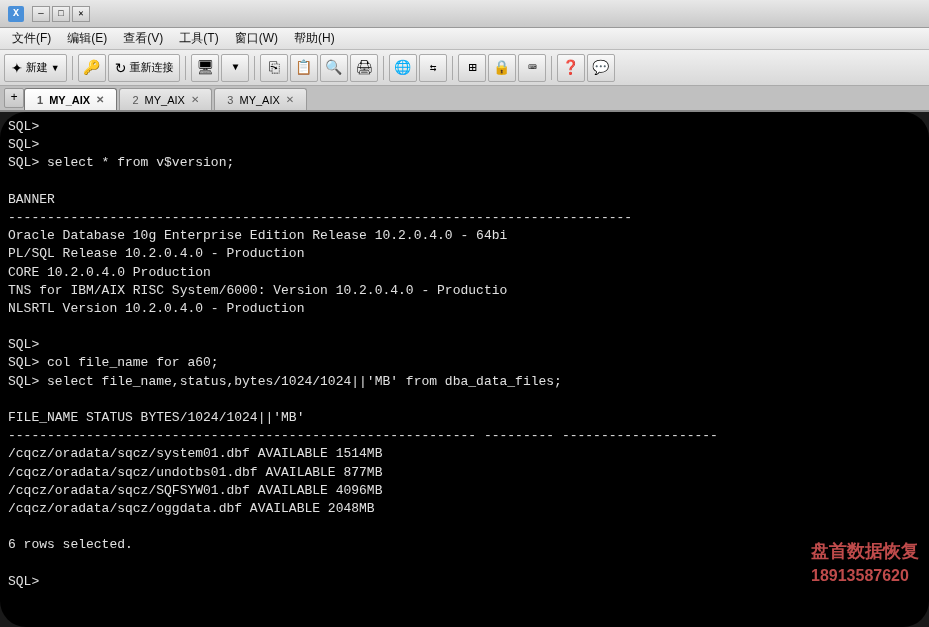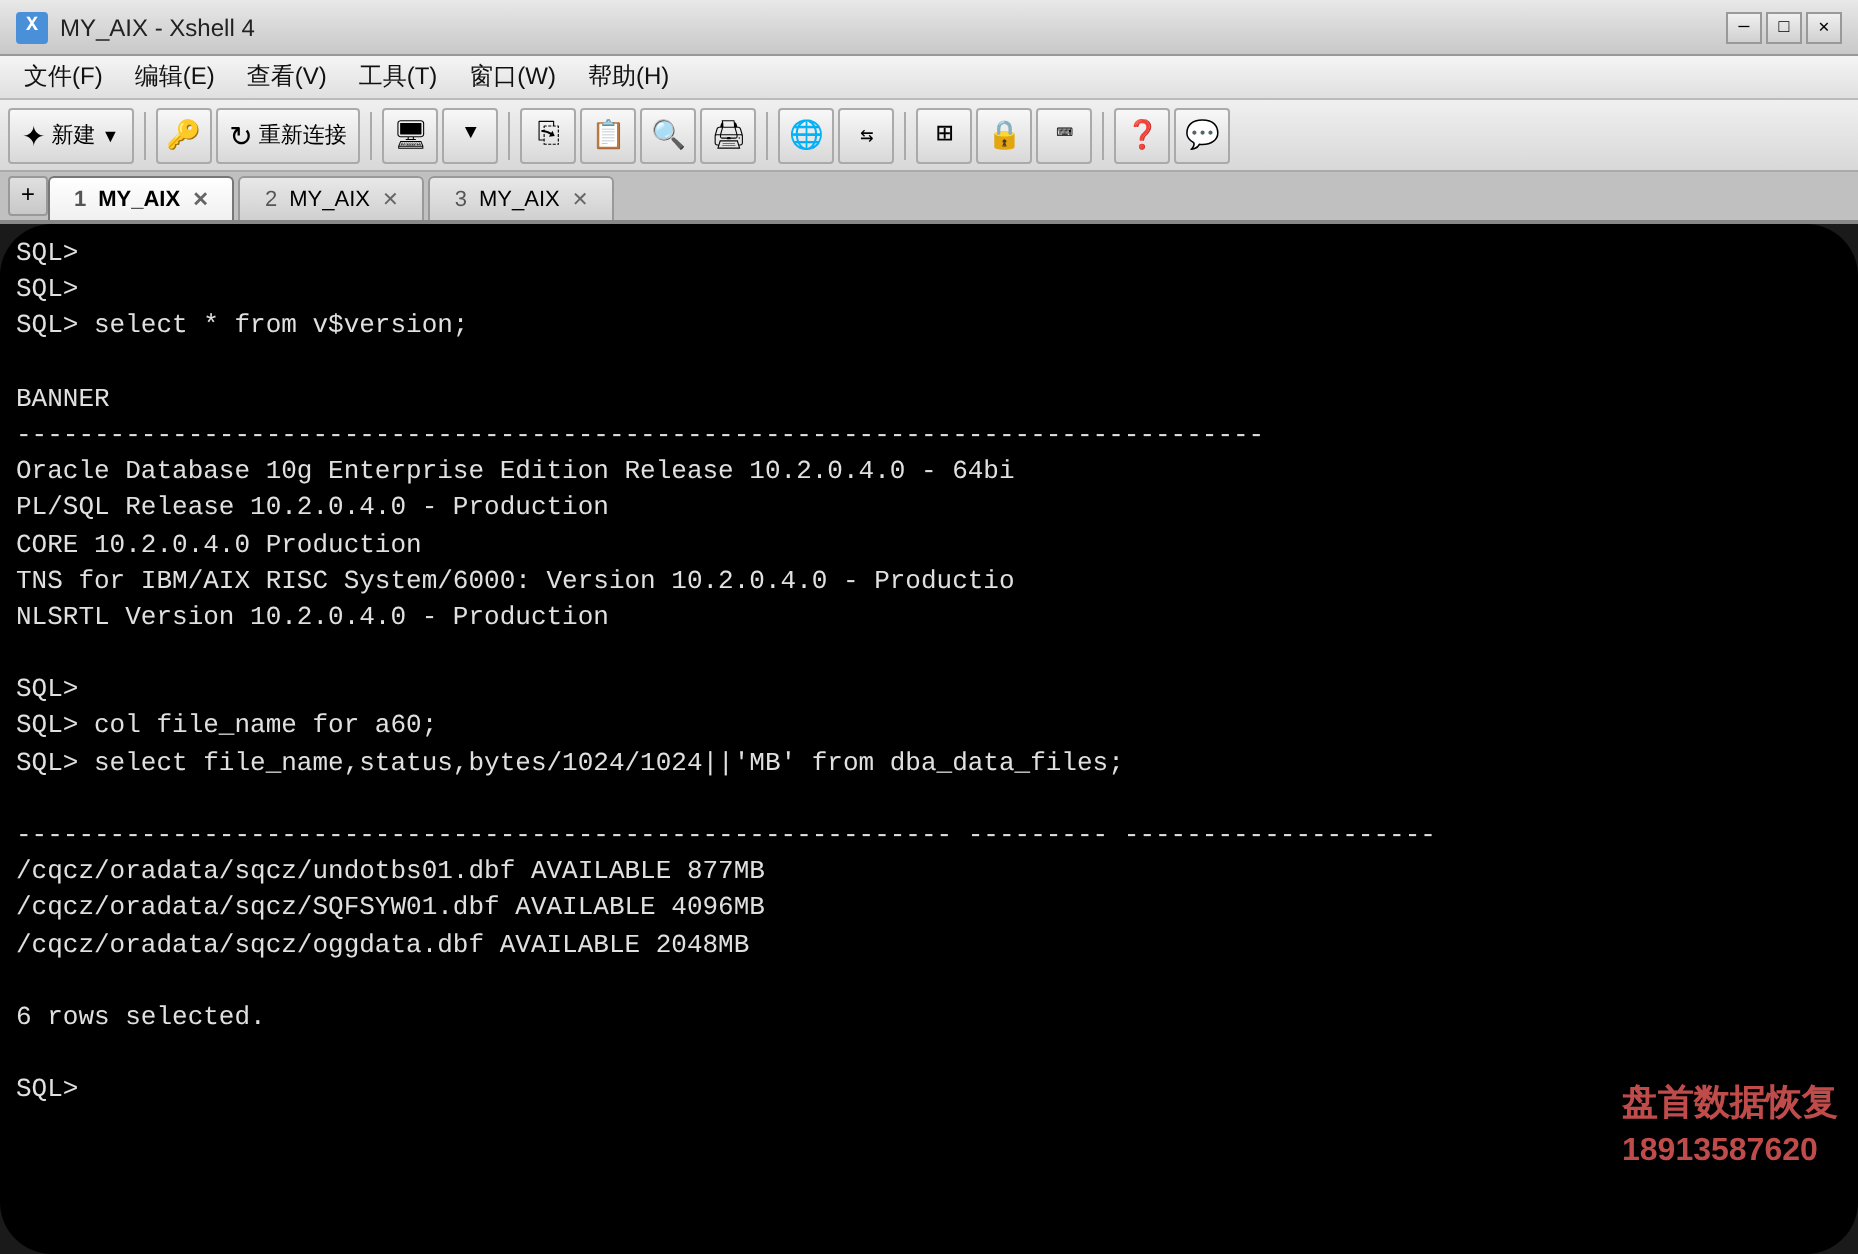--- a/index.html
+++ b/index.html
@@ -174,21 +174,20 @@
       font-size: 16px;
       color: rgba(255,100,100,0.75);
       font-weight: bold;
     }
   </style>
 </head>
 <body>
 
 <div id="titlebar">
   <div id="titlebar-icon">X</div>
-  <span id="titlebar-text">MY_AIX - Xshell 4</span>
   <div class="titlebar-btn">─</div>
   <div class="titlebar-btn">□</div>
   <div class="titlebar-btn">✕</div>
 </div>
 
 <div id="menubar">
     <div class="menu-item">文件(F)</div>
     <div class="menu-item">编辑(E)</div>
     <div class="menu-item">查看(V)</div>
     <div class="menu-item">工具(T)</div>
@@ -258,21 +257,23 @@
     <div class="output">Oracle Database 10g Enterprise Edition Release 10.2.0.4.0 - 64bi</div>
     <div class="output">PL/SQL Release 10.2.0.4.0 - Production</div>
     <div class="output">CORE      10.2.0.4.0         Production</div>
     <div class="output">TNS for IBM/AIX RISC System/6000: Version 10.2.0.4.0 - Productio</div>
     <div class="output">NLSRTL Version 10.2.0.4.0 - Production</div>
     <div class="output">&nbsp;</div>
     <div class="output">SQL&gt;</div>
     <div class="output">SQL&gt; col file_name for a60;</div>
     <div class="output">SQL&gt; select file_name,status,bytes/1024/1024||'MB' from dba_data_files;</div>
     <div class="output">&nbsp;</div>
+    <div class="output">FILE_NAME                                                    STATUS    BYTES/1024/1024||'MB'</div>
     <div class="output">------------------------------------------------------------ --------- --------------------</div>
+    <div class="output">/cqcz/oradata/sqcz/system01.dbf                              AVAILABLE 1514MB</div>
     <div class="output">/cqcz/oradata/sqcz/undotbs01.dbf                             AVAILABLE 877MB</div>
     <div class="output">/cqcz/oradata/sqcz/SQFSYW01.dbf                              AVAILABLE 4096MB</div>
     <div class="output">/cqcz/oradata/sqcz/oggdata.dbf                               AVAILABLE 2048MB</div>
     <div class="output">&nbsp;</div>
     <div class="output">6 rows selected.</div>
     <div class="output">&nbsp;</div>
     <div class="output">SQL&gt;</div>
     <div id="watermark">
     <div id="watermark-line1">盘首数据恢复</div>
     <div id="watermark-line2">18913587620</div>

